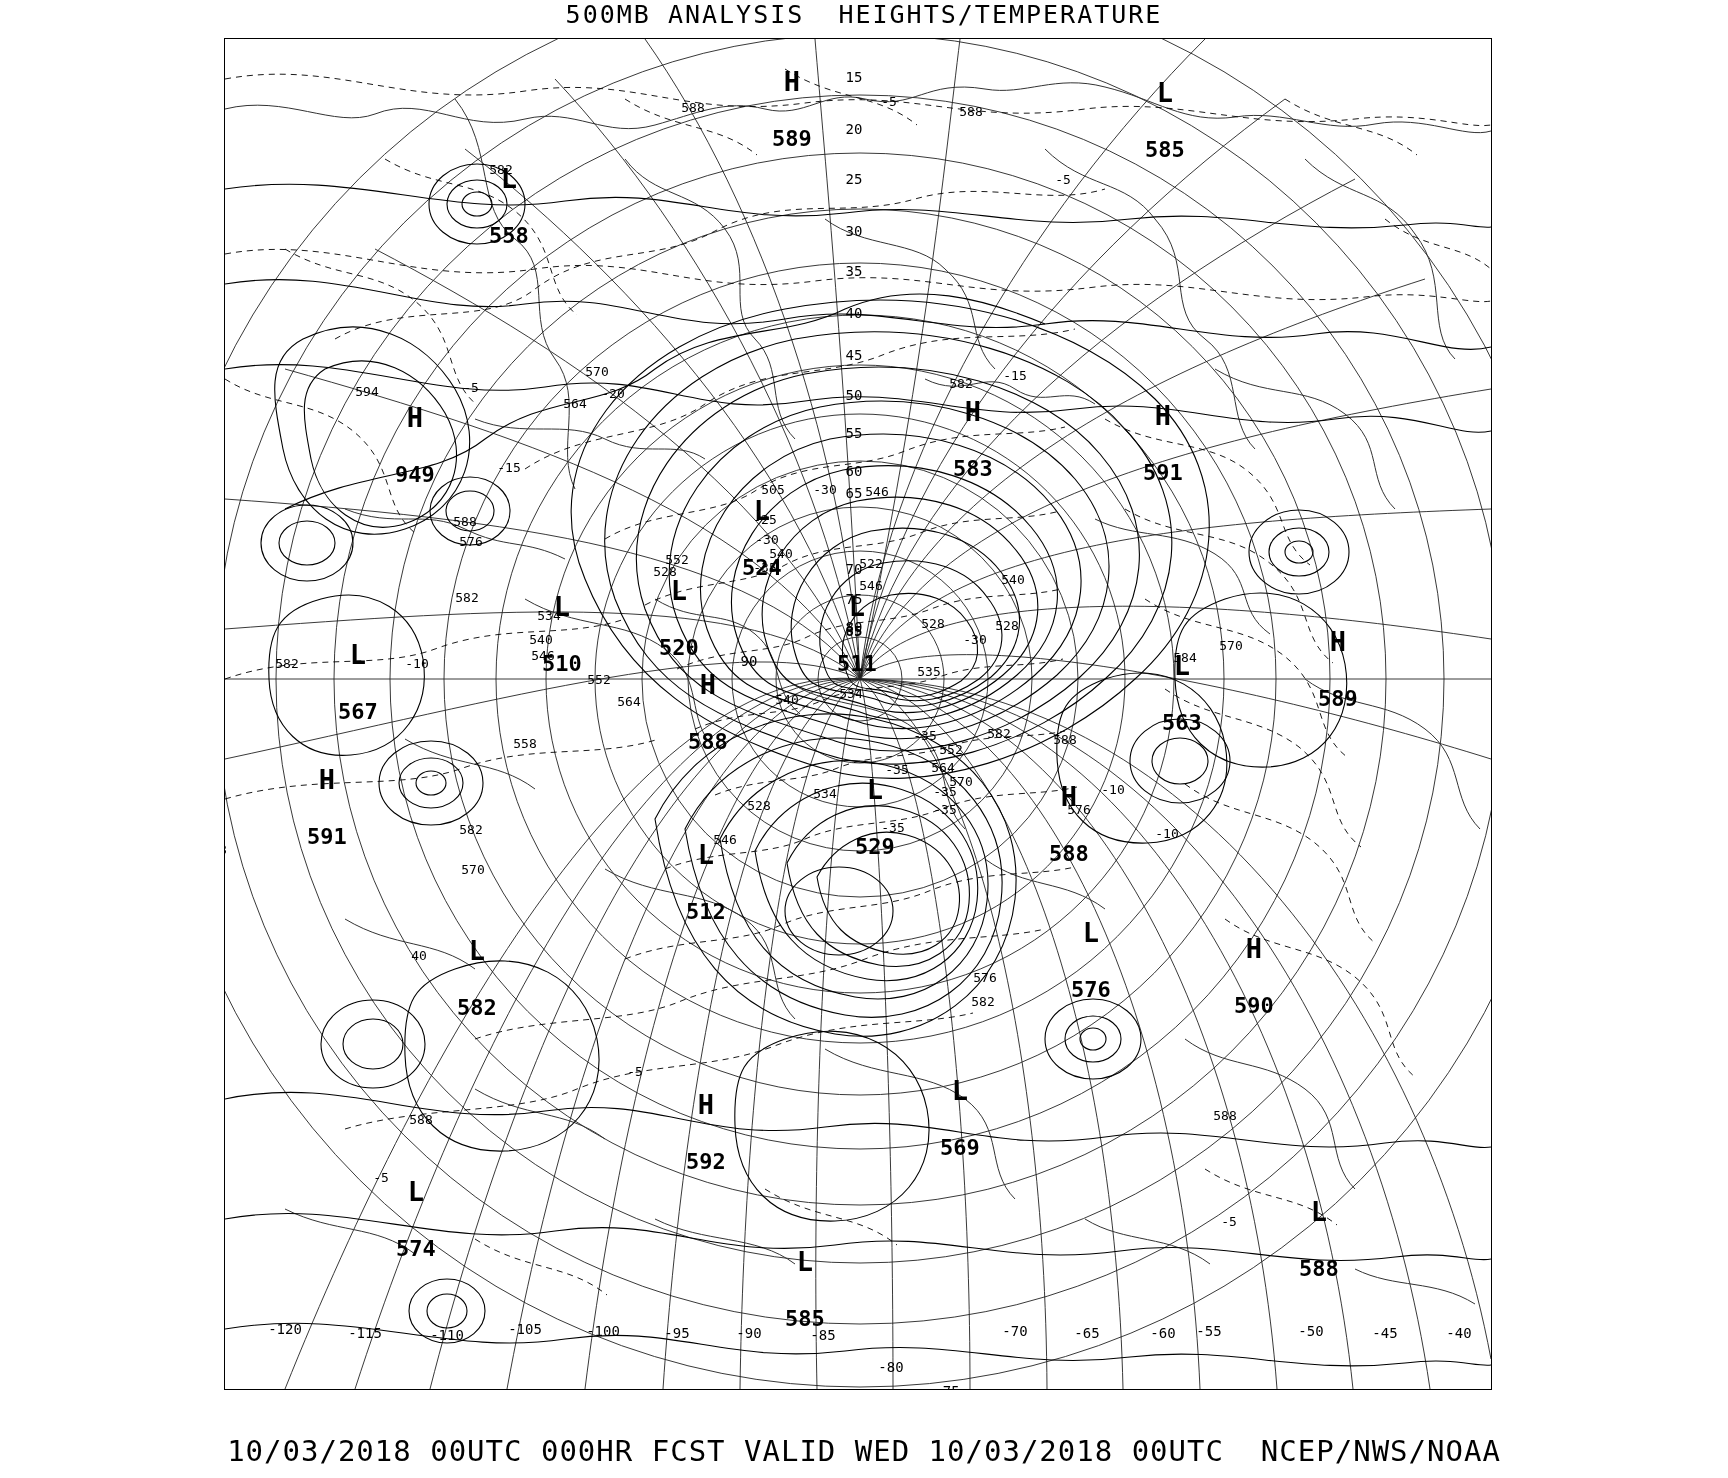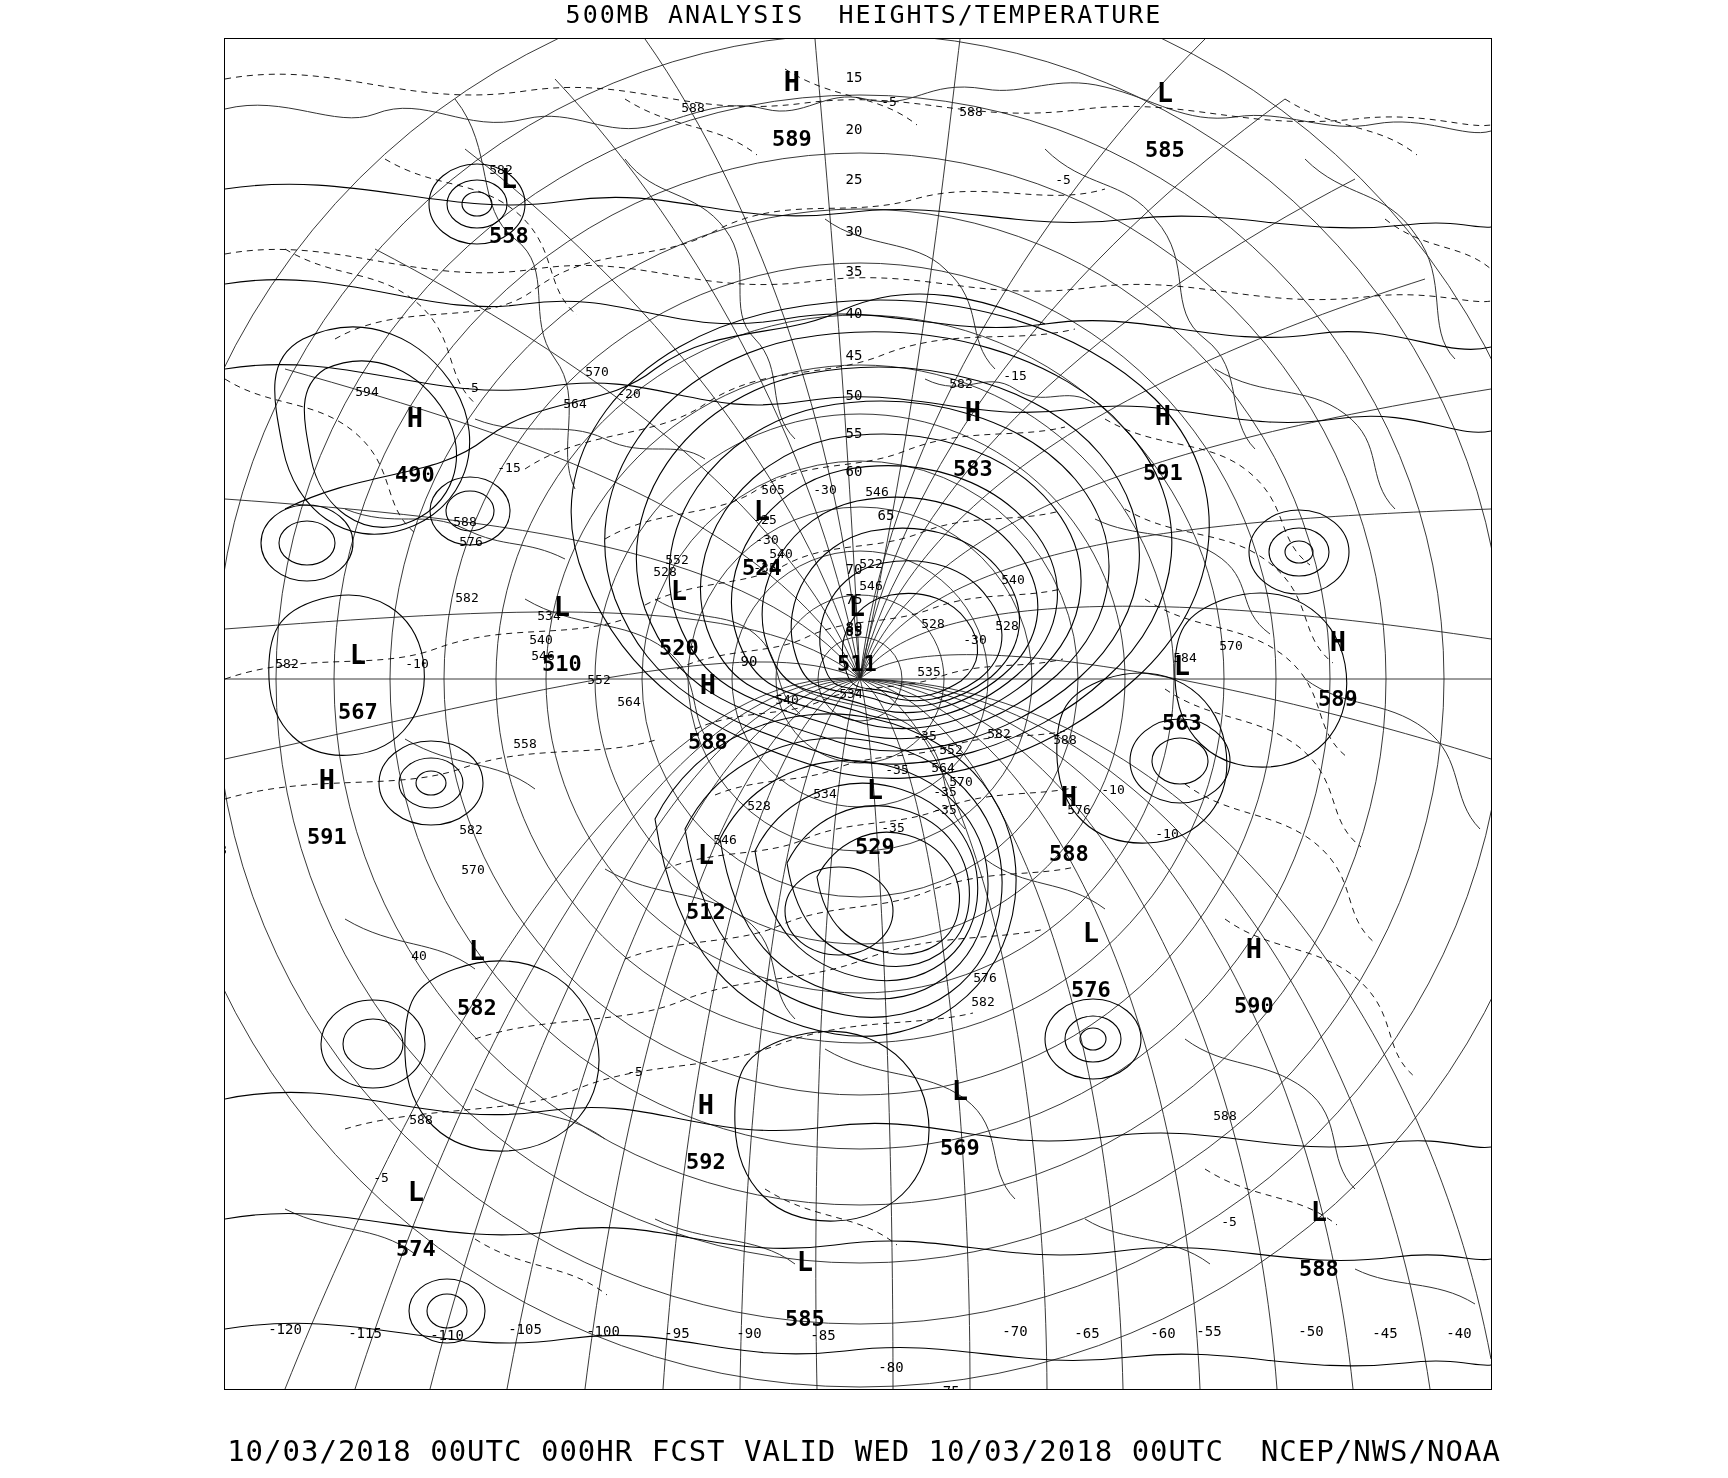--- a/index.html
+++ b/index.html
@@ -309,21 +309,21 @@
     <div class="lat-label" style="left:629px; top:38px;">15</div>
     <div class="lat-label" style="left:629px; top:90px;">20</div>
     <div class="lat-label" style="left:629px; top:140px;">25</div>
     <div class="lat-label" style="left:629px; top:192px;">30</div>
     <div class="lat-label" style="left:629px; top:232px;">35</div>
     <div class="lat-label" style="left:629px; top:274px;">40</div>
     <div class="lat-label" style="left:629px; top:316px;">45</div>
     <div class="lat-label" style="left:629px; top:356px;">50</div>
     <div class="lat-label" style="left:629px; top:394px;">55</div>
     <div class="lat-label" style="left:629px; top:432px;">60</div>
-    <div class="lat-label" style="left:629px; top:476px;margin-left:32px;">65</div>
+    <div class="lat-label" style="left:629px; top:454px;">65</div>
     <div class="lat-label" style="left:629px; top:530px;">70</div>
     <div class="lat-label" style="left:629px; top:560px;">75</div>
     <div class="lat-label" style="left:629px; top:588px;">80</div>
     <div class="lat-label" style="left:629px; top:592px;font-weight:bold;">85</div>
     <div class="lat-label" style="left:524px; top:622px;">90</div>
 
     <div class="lon-label" style="left:60px; top:1290px;">-120</div>
     <div class="lon-label" style="left:140px; top:1294px;">-115</div>
     <div class="lon-label" style="left:222px; top:1296px;">-110</div>
     <div class="lon-label" style="left:300px; top:1290px;">-105</div>
@@ -389,21 +389,21 @@
     <div class="cont-label" style="left:196px; top:1080px;">588</div>
     <div class="cont-label" style="left:1000px; top:1076px;">588</div>
     <div class="cont-label" style="left:-6px; top:810px;">88</div>
     <div class="cont-label" style="left:194px; top:916px;">40</div>
 
     <div class="temp-label" style="left:664px; top:62px;">-5</div>
     <div class="temp-label" style="left:838px; top:140px;">-5</div>
     <div class="temp-label" style="left:246px; top:348px;">-5</div>
     <div class="temp-label" style="left:790px; top:336px;">-15</div>
     <div class="temp-label" style="left:284px; top:428px;">-15</div>
-    <div class="temp-label" style="left:404px; top:354px;">-20</div>
+    <div class="temp-label" style="left:388px; top:354px;">-20</div>
     <div class="temp-label" style="left:600px; top:450px;">-30</div>
     <div class="temp-label" style="left:540px; top:480px;">-25</div>
     <div class="temp-label" style="left:542px; top:500px;">-30</div>
     <div class="temp-label" style="left:540px; top:528px;">-35</div>
     <div class="temp-label" style="left:750px; top:600px;">-30</div>
     <div class="temp-label" style="left:700px; top:696px;">-35</div>
     <div class="temp-label" style="left:672px; top:730px;">-35</div>
     <div class="temp-label" style="left:720px; top:752px;">-35</div>
     <div class="temp-label" style="left:720px; top:770px;">-35</div>
     <div class="temp-label" style="left:668px; top:788px;">-35</div>
@@ -421,21 +421,21 @@
     <div class="hl" style="left:940px; top:81px;">
       <span class="sym">L</span>
       <span class="val">585</span>
     </div>
     <div class="hl" style="left:284px; top:167px;">
       <span class="sym">L</span>
       <span class="val">558</span>
     </div>
     <div class="hl" style="left:190px; top:406px;">
       <span class="sym">H</span>
-      <span class="val">490</span>
+      <span class="val">949</span>
     </div>
     <div class="hl" style="left:748px; top:400px;">
       <span class="sym">H</span>
       <span class="val">583</span>
     </div>
     <div class="hl" style="left:938px; top:404px;">
       <span class="sym">H</span>
       <span class="val">591</span>
     </div>
     <div class="hl" style="left:537px; top:499px;">

